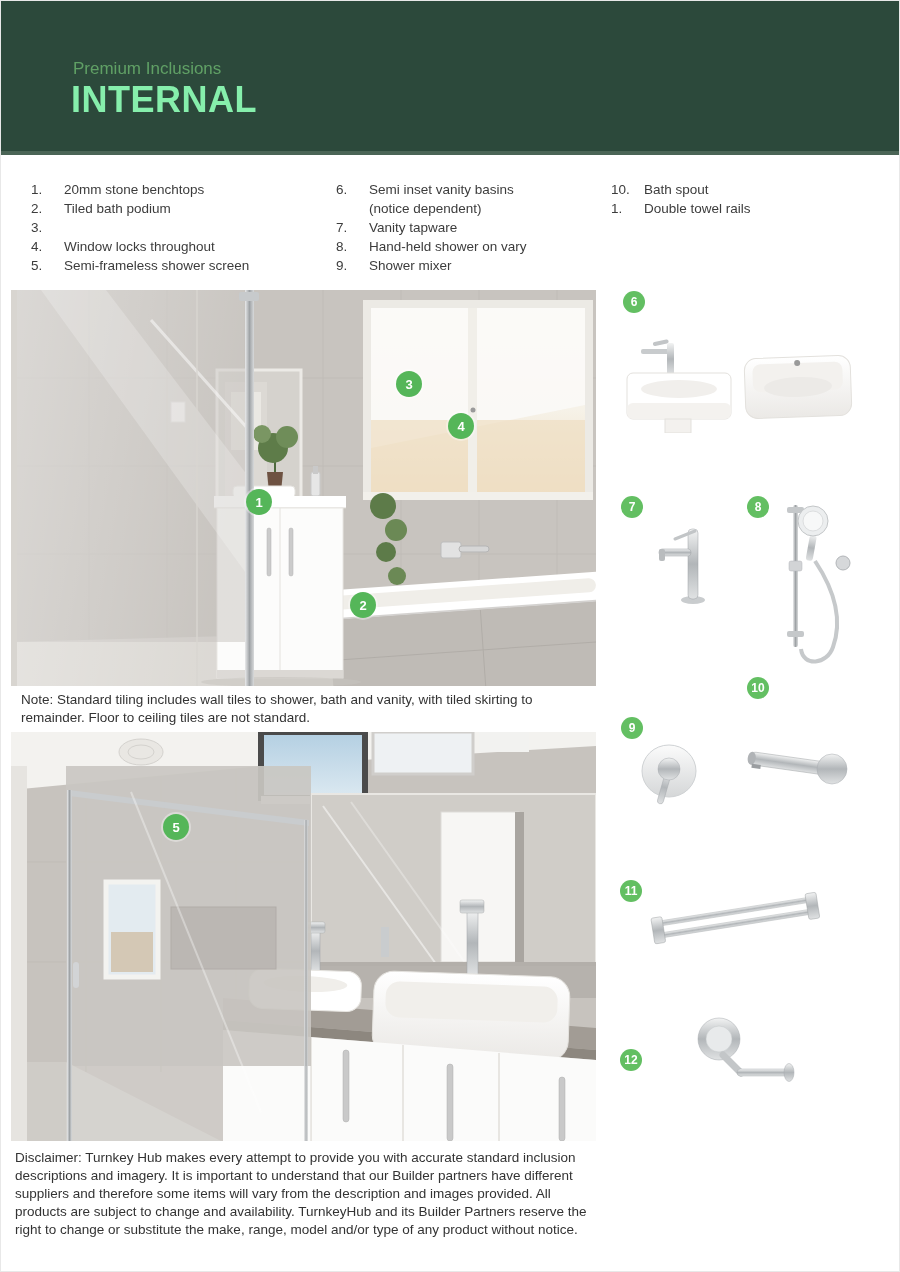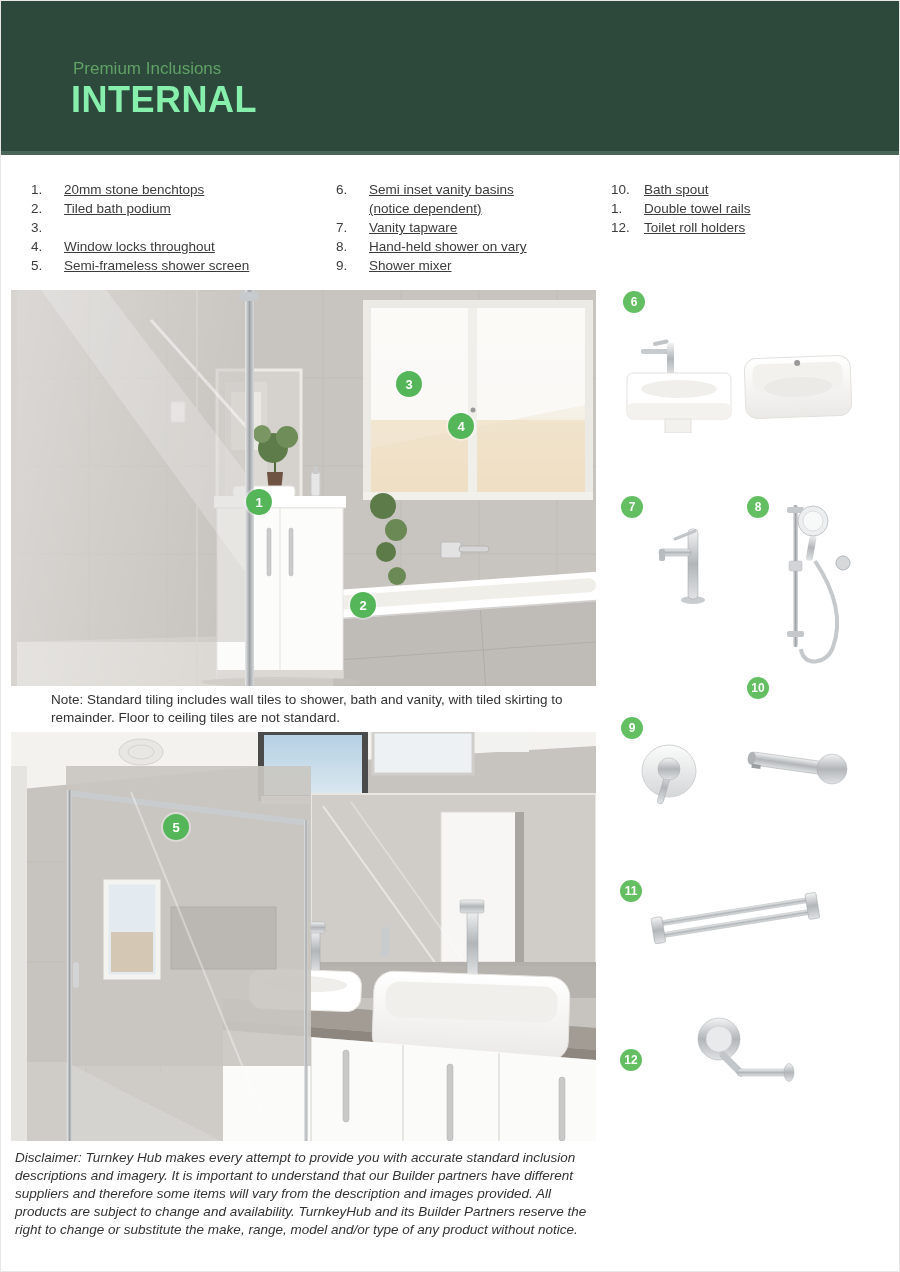--- a/index.html
+++ b/index.html
@@ -9,38 +9,38 @@
     border:1px solid #e8e8e8;box-sizing:border-box;
   }
   
   .header{position:absolute;left:0;top:0;width:900px;height:150px;background:#2c493b;border-bottom:4px solid #4b6556;}
   .header .subtitle{position:absolute;left:72px;top:58px;font-size:17px;color:#60a065;}
   .header .title{position:absolute;left:70px;top:78px;font-size:36px;font-weight:bold;color:#86efac;letter-spacing:.5px;}
   
   .col{position:absolute;font-size:13.5px;line-height:19px;color:#3c3c3c;}
   .col .row{display:flex;}
   .col .n{width:33px;flex:none;}
-  .col .t{flex:1;text-decoration:underline;}
+  .col .t{flex:1;}
   .c1{left:30px;top:179px;width:290px;}
   .c2{left:335px;top:179px;width:265px;}
   .c3{left:610px;top:179px;width:270px;}
   
   .photo{position:absolute;overflow:hidden;}
   .photo1{left:10px;top:289px;width:585px;height:396px;}
   .photo2{left:10px;top:731px;width:585px;height:409px;}
   .photo svg{display:block;width:100%;height:100%;}
   
   .badge{position:absolute;border-radius:50%;background:#55b659;color:#fff;
     display:flex;align-items:center;justify-content:center;font-weight:bold;
     box-shadow:0 0 0 2px rgba(255,255,255,.35);}
   .badge.lg{width:26px;height:26px;font-size:13px;}
   .badge.sm{width:22px;height:22px;font-size:12px;background:#63bf62;}
   
-  .note{position:absolute;left:20px;top:690px;width:560px;font-size:13.5px;line-height:17.5px;color:#333333;margin-left:30px;}
-  .disclaimer{position:absolute;left:14px;top:1148px;width:588px;font-size:13.5px;line-height:18px;color:#333333;font-style:italic;}
+  .note{position:absolute;left:20px;top:690px;width:560px;font-size:13.5px;line-height:17.5px;color:#333333;}
+  .disclaimer{position:absolute;left:14px;top:1148px;width:588px;font-size:13.5px;line-height:18px;color:#333333;}
   
   .prod{position:absolute;}
   .prod svg{display:block;}
 </style>
 </head>
 <body>
 
 <svg width="0" height="0" style="position:absolute" aria-hidden="true">
   <defs>
     <linearGradient id="g-chrome" x1="0" y1="0" x2="0" y2="1">
@@ -130,24 +130,20 @@
   </div>
 
   <div class="col c3">
     <div class="row">
         <span class="n">10.</span>
         <span class="t">Bath spout</span>
       </div>
     <div class="row">
         <span class="n">1.</span>
         <span class="t">Double towel rails</span>
-      </div>
-    <div class="row">
-        <span class="n">12.</span>
-        <span class="t">Toilet roll holders</span>
       </div>
   </div>
 
   <div class="photo photo1">
     <svg viewBox="0 0 585 396" preserveAspectRatio="none">
       <rect width="585" height="396" fill="#c8c4bf"></rect>
       <g stroke="#bab6b1" stroke-width="1" opacity="0.55">
         <line x1="78" y1="0" x2="78" y2="350"></line>
           <line x1="156" y1="0" x2="156" y2="350"></line>
         <line x1="234" y1="0" x2="234" y2="350"></line>

